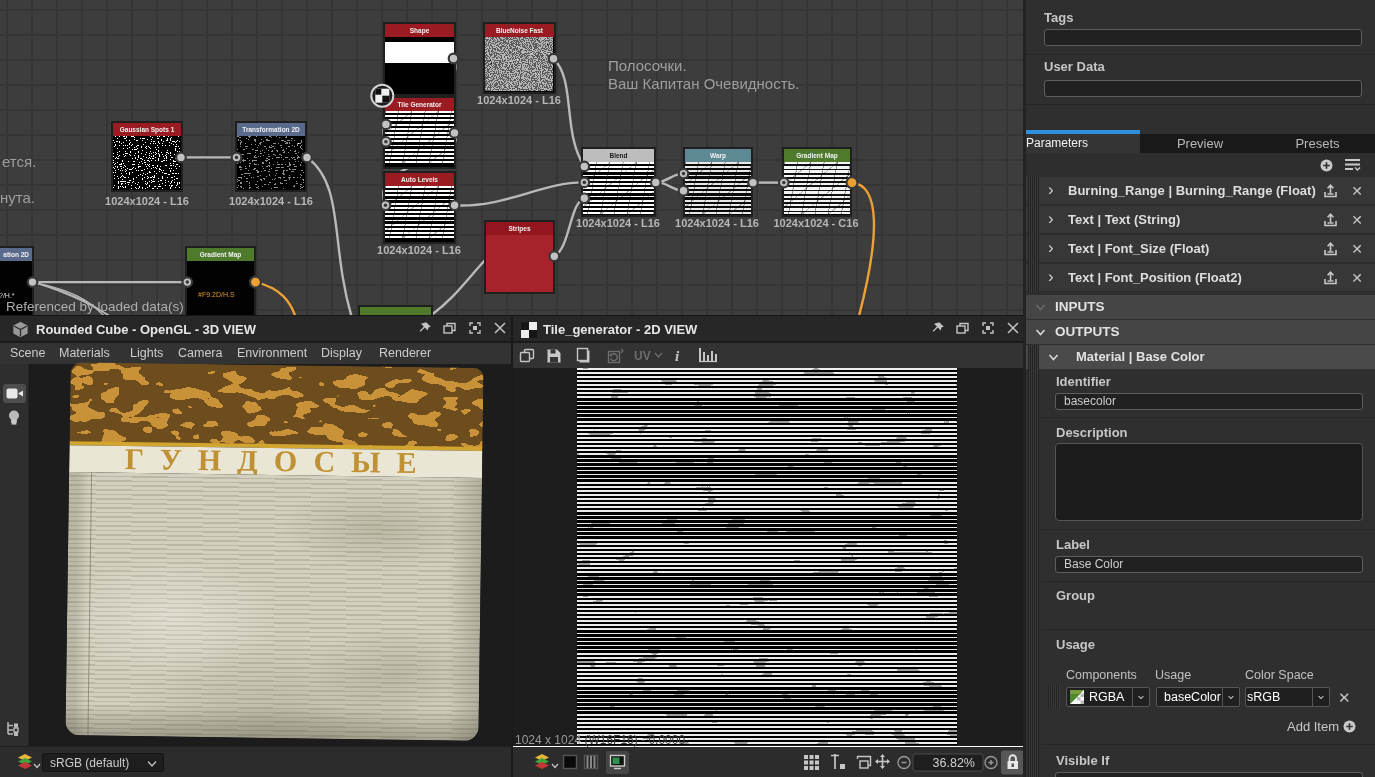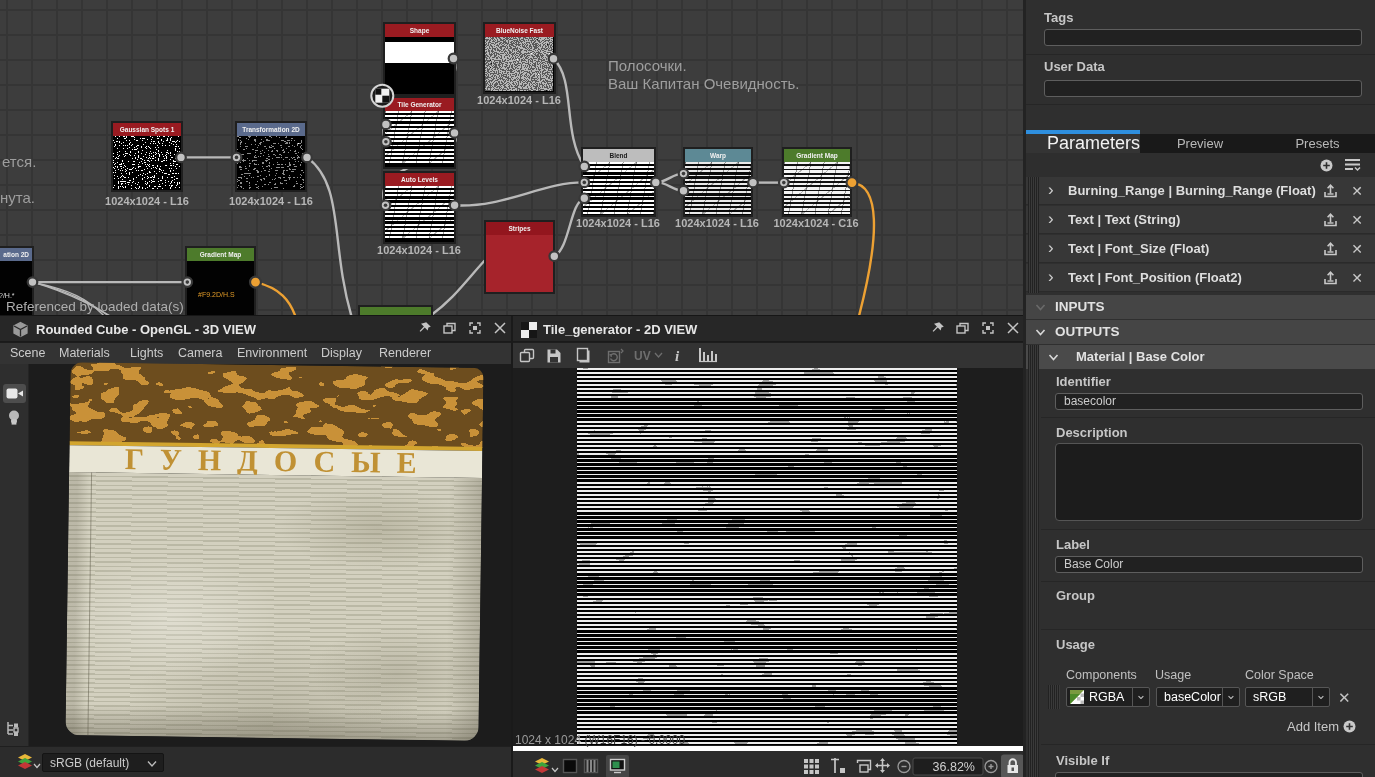--- a/index.html
+++ b/index.html
@@ -374,21 +374,21 @@
           <feColorMatrix type="saturate" values="0"></feColorMatrix>
           <feColorMatrix type="matrix" values="0 0 0 0 0  0 0 0 0 0  0 0 0 0 0  1 0 0 0 0"></feColorMatrix>
           <feComponentTransfer>
             <feFuncA type="discrete" tableValues="0 0 0 0 0 0 0 0 0 0 0 0 0 0.6 0.6 0.6 0.6 0.6 0.6 0.6"></feFuncA>
           </feComponentTransfer>
         </filter>
         <rect width="380" height="377" filter="url(#smud)" opacity="0.55"></rect>
       </svg>
   </div>
   <div class="abs" style="left:2px;top:417px;color:#9a9a9a;font-size:12px;z-index:3">1024 x 1024<span style="color:#3c3c3c"> (W16F16) - 0.0000</span></div>
-  <div class="abs" style="left:0;top:430px;width:100%;height:31px;background:#2c2c2c;border-top:5px solid #ffffff">
+  <div class="abs" style="left:0;top:430px;width:100%;height:31px;background:#2c2c2c;border-top:1px solid #ffffff">
   <svg width="510" height="31" style="position:absolute;left:0;top:0" fill="none" stroke="#c6c6c6" stroke-width="1.4">
     <g transform="translate(22,7)">
           <path d="M7,0 L14,3.5 L7,7 L0,3.5 Z" fill="#e8b73a" stroke="none"></path>
           <path d="M7,4 L14,7.5 L7,11 L0,7.5 Z" fill="#3da33d" stroke="none"></path>
           <path d="M7,8 L14,11.5 L7,15 L0,11.5 Z" fill="#c23737" stroke="none"></path>
         </g>
     <path d="M39,17 l3,3.5 l3,-3.5" stroke-width="1.2"></path>
     <g transform="translate(50,8)">
           <rect x="0.5" y="0.5" width="13" height="13" fill="#0a0a0a" stroke="#555"></rect>
         </g>
@@ -448,21 +448,21 @@
 <div id="props" class="abs">
   <div class="plabel" style="top:10px">Tags</div>
   <div class="pinput" style="top:29px;width:318px"></div>
   <div class="sep" style="top:54px"></div>
   <div class="plabel" style="top:59px">User Data</div>
   <div class="pinput" style="top:80px;width:318px"></div>
   <div class="sep" style="top:104px"></div>
 
   <div class="abs" style="left:0;top:130px;width:114px;height:4px;background:#2e8fdf"></div>
   <div class="abs" style="left:0;top:134px;width:100%;height:19px;background:#191919"></div>
-  <div class="abs" style="left:0;top:134px;width:114px;height:19px;background:#343434;color:#f2f2f2;font-size:18px;text-align:right;line-height:19px">Parameters</div>
+  <div class="abs" style="left:0;top:134px;width:114px;height:19px;background:#343434;color:#f2f2f2;font-size:12px;text-align:left;line-height:19px">Parameters</div>
   <div class="abs" style="left:114px;top:134px;width:120px;height:19px;color:#b9b9b9;font-size:13px;text-align:center;line-height:19px">Preview</div>
   <div class="abs" style="left:234px;top:134px;width:115px;height:19px;color:#b9b9b9;font-size:13px;text-align:center;line-height:19px">Presets</div>
   <div class="abs" style="left:0;top:153px;width:100%;height:24px;background:#2e2e2e">
 <svg width="13" height="13" style="position:absolute;left:294px;top:6px">
         <circle cx="6.5" cy="6.5" r="6" fill="#c9c9c9"></circle>
         <path d="M6.5,3.2 V9.8 M3.2,6.5 H9.8" stroke="#2e2e2e" stroke-width="1.6"></path>
       </svg>
 <svg width="17" height="15" style="position:absolute;left:318px;top:5px">
         <path d="M1,2 H16 M1,6.5 H16 M1,11 H9" stroke="#c9c9c9" stroke-width="2"></path>
         <path d="M11,9.5 L13.5,12 L16,9.5" stroke="#c9c9c9" stroke-width="1.5" fill="none"></path>
@@ -560,21 +560,21 @@
           <path d="M0,14 L10,4 L0,4 Z" fill="#4d8a2a"></path>
         </svg>
       <span class="ddt">RGBA</span>
         <span class="ddc">⌄</span>
     </div>
     <div class="dd" style="left:130px;top:687px;width:84px">
         <span class="ddt" style="margin-left:7px">baseColor</span>
         <span class="ddc">⌄</span>
       </div>
     <div class="dd" style="left:219px;top:687px;width:85px">
-        <span class="ddt" style="margin-left:7px">sRGB</span>
+        <span class="ddt" style="margin-left:1px">sRGB</span>
         <span class="ddc">⌄</span>
       </div>
     <div class="abs" style="left:312px;top:689px;color:#c4c4c4;font-size:15px">✕</div>
   </div>
   <div class="abs" style="top:719px;left:261px;color:#c8c8c8;font-size:13px">Add Item</div>
 <svg width="13" height="13" style="position:absolute;left:317px;top:720px">
       <circle cx="6.5" cy="6.5" r="6" fill="#c9c9c9"></circle>
       <path d="M6.5,3.2 V9.8 M3.2,6.5 H9.8" stroke="#323232" stroke-width="1.6"></path>
     </svg>
   <div class="sep" style="top:744px;left:15px"></div>

